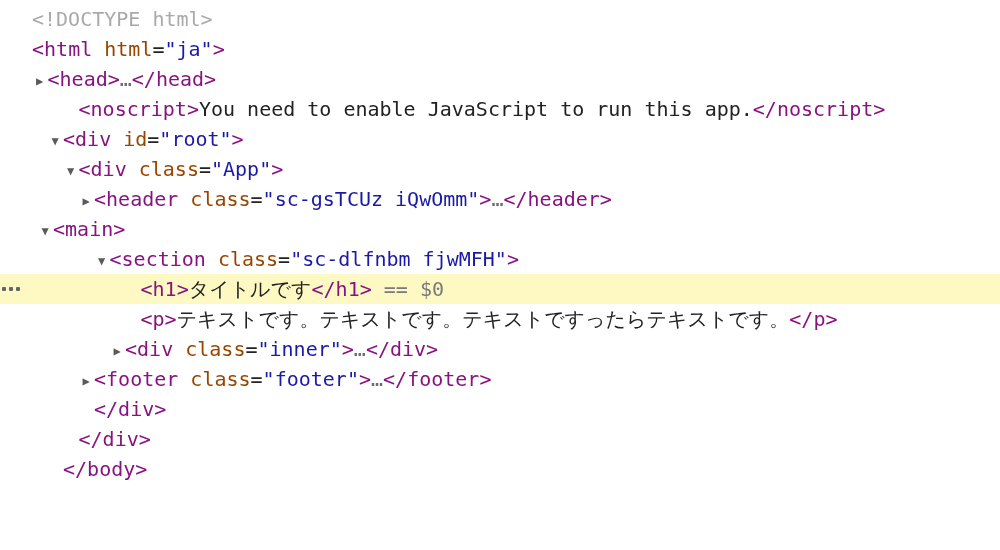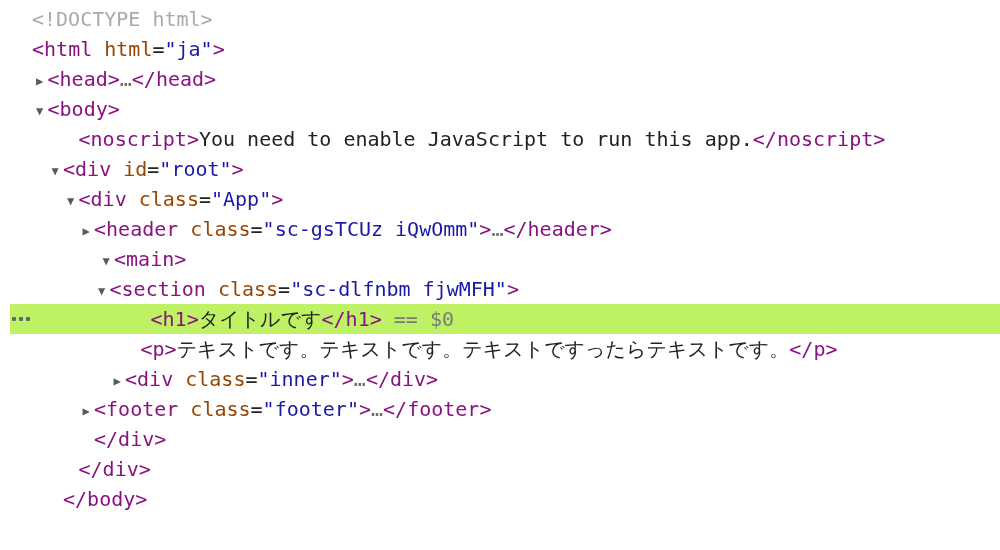--- a/index.html
+++ b/index.html
@@ -26,22 +26,21 @@
   .dom-row {
     position: relative;
     height: 30px;
     line-height: 30px;
     white-space: pre;
     font-size: 20px;
     letter-spacing: 0px;
     color: #222222;
   }
   .dom-row.selected {
-    background: #bef264;
-    margin-left: 10px;
+    background: #fef9c3;
   }
 
   .row-inner {
     display: inline-block;
     white-space: pre;
   }
 
   
   .twisty {
     display: inline-block;
@@ -81,26 +80,25 @@
     border-radius: 1px;
   }
 </style>
 </head>
 <body>
 
 <div id="devtools-elements-panel">
     <div class="dom-row"><span class="row-inner" style="margin-left: 16px;"><span class="twisty none">&nbsp;</span><span class="doctype">&lt;!DOCTYPE html&gt;</span></span></div>
     <div class="dom-row"><span class="row-inner" style="margin-left: 16px;"><span class="twisty none">&nbsp;</span><span class="punct">&lt;</span><span class="tag">html</span><span class="text"> </span><span class="attr">html</span><span class="text">=</span><span class="val">"ja"</span><span class="punct">&gt;</span></span></div>
     <div class="dom-row"><span class="row-inner" style="margin-left: 31.5px;"><span class="twisty">▶</span><span class="punct">&lt;</span><span class="tag">head</span><span class="punct">&gt;</span><span class="ellipsis">…</span><span class="punct">&lt;/</span><span class="tag">head</span><span class="punct">&gt;</span></span></div>
-    <div class="dom-row"><span class="row-inner" style="margin-left: 31.5px;"><span class="twisty">▼</span><span class="punct">&lt;</span><span class="tag">body</span><span class="punct">&gt;</span></span></div>
     <div class="dom-row"><span class="row-inner" style="margin-left: 62.5px;"><span class="twisty none">&nbsp;</span><span class="punct">&lt;</span><span class="tag">noscript</span><span class="punct">&gt;</span><span class="text">You need to enable JavaScript to run this app.</span><span class="punct">&lt;/</span><span class="tag">noscript</span><span class="punct">&gt;</span></span></div>
     <div class="dom-row"><span class="row-inner" style="margin-left: 47px;"><span class="twisty">▼</span><span class="punct">&lt;</span><span class="tag">div</span><span class="text"> </span><span class="attr">id</span><span class="text">=</span><span class="val">"root"</span><span class="punct">&gt;</span></span></div>
     <div class="dom-row"><span class="row-inner" style="margin-left: 62.5px;"><span class="twisty">▼</span><span class="punct">&lt;</span><span class="tag">div</span><span class="text"> </span><span class="attr">class</span><span class="text">=</span><span class="val">"App"</span><span class="punct">&gt;</span></span></div>
     <div class="dom-row"><span class="row-inner" style="margin-left: 78px;"><span class="twisty">▶</span><span class="punct">&lt;</span><span class="tag">header</span><span class="text"> </span><span class="attr">class</span><span class="text">=</span><span class="val">"sc-gsTCUz iQwOmm"</span><span class="punct">&gt;</span><span class="ellipsis">…</span><span class="punct">&lt;/</span><span class="tag">header</span><span class="punct">&gt;</span></span></div>
-    <div class="dom-row"><span class="row-inner" style="margin-left: 98px;"><span class="twisty">▼</span><span class="punct">&lt;</span><span class="tag">main</span><span class="punct">&gt;</span></span></div>
+    <div class="dom-row"><span class="row-inner" style="margin-left: 37px;"><span class="twisty">▼</span><span class="punct">&lt;</span><span class="tag">main</span><span class="punct">&gt;</span></span></div>
     <div class="dom-row"><span class="row-inner" style="margin-left: 93.5px;"><span class="twisty">▼</span><span class="punct">&lt;</span><span class="tag">section</span><span class="text"> </span><span class="attr">class</span><span class="text">=</span><span class="val">"sc-dlfnbm fjwMFH"</span><span class="punct">&gt;</span></span></div>
     <div class="dom-row selected"><span class="more-badge"><i></i><i></i><i></i></span><span class="row-inner" style="margin-left: 124.5px;"><span class="twisty none">&nbsp;</span><span class="punct">&lt;</span><span class="tag">h1</span><span class="punct">&gt;</span><span class="text">タイトルです</span><span class="punct">&lt;/</span><span class="tag">h1</span><span class="punct">&gt;</span><span class="eqsel"> == </span><span class="eqsel dollar">$0</span></span></div>
     <div class="dom-row"><span class="row-inner" style="margin-left: 124.5px;"><span class="twisty none">&nbsp;</span><span class="punct">&lt;</span><span class="tag">p</span><span class="punct">&gt;</span><span class="text">テキストです。テキストです。テキストですったらテキストです。</span><span class="punct">&lt;/</span><span class="tag">p</span><span class="punct">&gt;</span></span></div>
     <div class="dom-row"><span class="row-inner" style="margin-left: 109px;"><span class="twisty">▶</span><span class="punct">&lt;</span><span class="tag">div</span><span class="text"> </span><span class="attr">class</span><span class="text">=</span><span class="val">"inner"</span><span class="punct">&gt;</span><span class="ellipsis">…</span><span class="punct">&lt;/</span><span class="tag">div</span><span class="punct">&gt;</span></span></div>
     <div class="dom-row"><span class="row-inner" style="margin-left: 78px;"><span class="twisty">▶</span><span class="punct">&lt;</span><span class="tag">footer</span><span class="text"> </span><span class="attr">class</span><span class="text">=</span><span class="val">"footer"</span><span class="punct">&gt;</span><span class="ellipsis">…</span><span class="punct">&lt;/</span><span class="tag">footer</span><span class="punct">&gt;</span></span></div>
     <div class="dom-row"><span class="row-inner" style="margin-left: 78px;"><span class="twisty none">&nbsp;</span><span class="punct">&lt;/</span><span class="tag">div</span><span class="punct">&gt;</span></span></div>
     <div class="dom-row"><span class="row-inner" style="margin-left: 62.5px;"><span class="twisty none">&nbsp;</span><span class="punct">&lt;/</span><span class="tag">div</span><span class="punct">&gt;</span></span></div>
     <div class="dom-row"><span class="row-inner" style="margin-left: 47px;"><span class="twisty none">&nbsp;</span><span class="punct">&lt;/</span><span class="tag">body</span><span class="punct">&gt;</span></span></div>
   </div>
 

